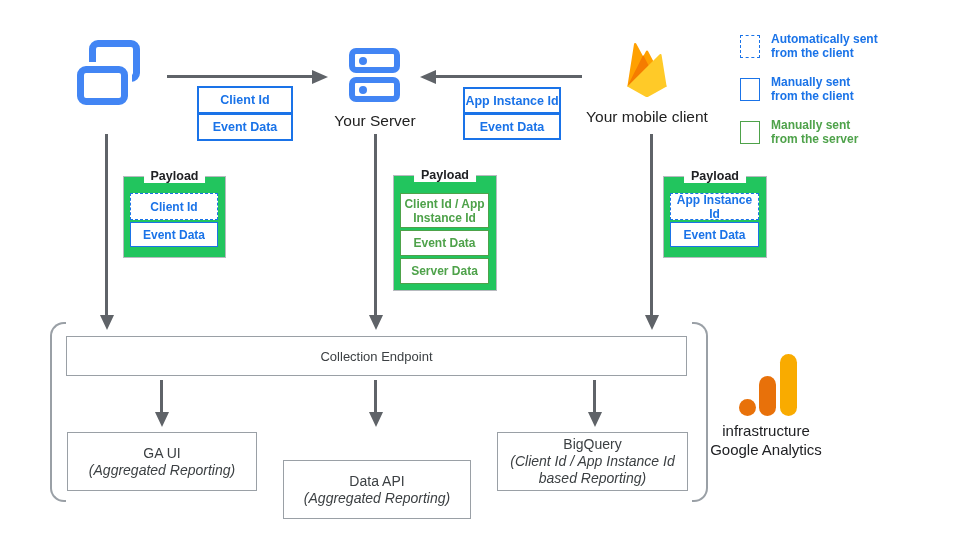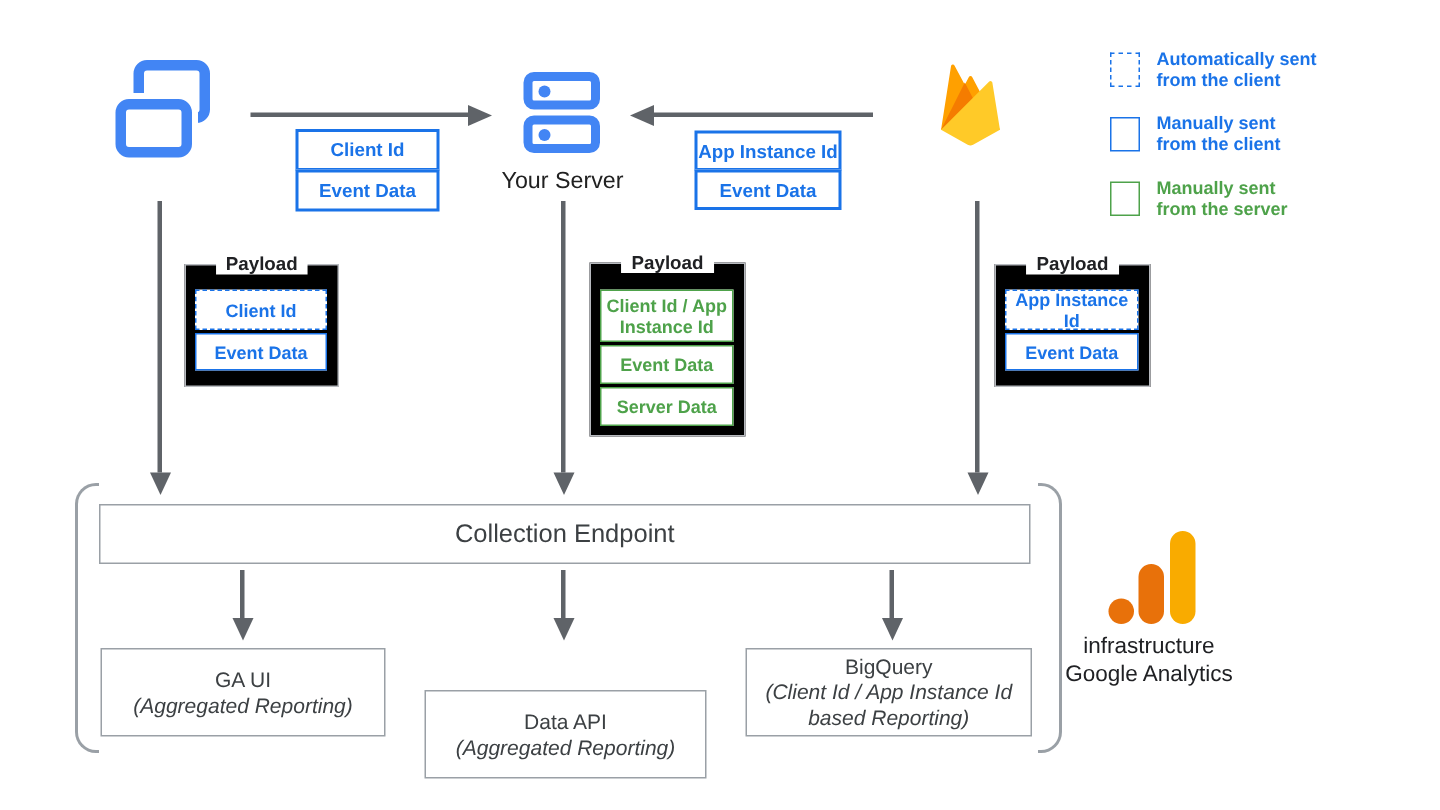--- a/index.html
+++ b/index.html
@@ -23,41 +23,41 @@
   .ah-right{position:absolute;width:0;height:0;border-top:7px solid transparent;border-bottom:7px solid transparent;border-left:16px solid #5F6368;}
   .ah-left{position:absolute;width:0;height:0;border-top:7px solid transparent;border-bottom:7px solid transparent;border-right:16px solid #5F6368;}
   .ah-down{position:absolute;width:0;height:0;border-left:7px solid transparent;border-right:7px solid transparent;border-top:15px solid #5F6368;}
 
   
   .tag{position:absolute;border:2px solid #1A73E8;color:#1A73E8;background:#fff;
        display:flex;align-items:center;justify-content:center;
        font-size:12.5px;font-weight:600;white-space:nowrap;}
 
   
-  .payload{position:absolute;border:1px solid #B7BABF;background:#000000;}
+  .payload{position:absolute;border:1px solid #B7BABF;background:#22c55e;}
   .payload-title{position:absolute;top:-8px;left:50%;transform:translateX(-50%);
        background:#fff;padding:0 7px;font-size:12.5px;font-weight:700;color:#202124;white-space:nowrap;}
   .pitem{position:absolute;display:flex;align-items:center;justify-content:center;text-align:center;
        font-size:12px;font-weight:600;line-height:14px;background:#fff;}
   .dashed-blue{border:1.5px dashed #1A73E8;color:#1A73E8;}
   .solid-blue{border:1.5px solid #1A73E8;color:#1A73E8;}
   .solid-green{border:1.5px solid #4EA24A;color:#4EA24A;}
 
   
   .legend-swatch{position:absolute;left:0;top:2px;width:18px;height:21px;background:#fff;}
   .legend-item{position:absolute;left:740px;width:190px;height:30px;}
   .legend-text{position:absolute;left:31px;top:0;font-size:12px;font-weight:600;line-height:13.5px;white-space:nowrap;}
   .lt-blue{color:#1A73E8;} .lt-green{color:#4EA24A;}
 
   
   .bracket{position:absolute;top:322px;height:176px;width:14px;}
   .bracket-l{border:2px solid #9AA0A6;border-right:none;border-radius:14px 0 0 14px;}
   .bracket-r{border:2px solid #9AA0A6;border-left:none;border-radius:0 14px 14px 0;}
   .endpoint{position:absolute;left:66px;top:336px;width:619px;height:38px;border:1px solid #9AA0A6;background:#fff;
-       display:flex;align-items:center;justify-content:center;font-size:17px;font-weight:500;color:#3C4043;}
+       display:flex;align-items:center;justify-content:center;font-size:13px;font-weight:500;color:#3C4043;}
   .outbox{position:absolute;top:432px;height:57px;border:1px solid #9AA0A6;background:#fff;
        display:flex;flex-direction:column;align-items:center;justify-content:center;text-align:center;
        font-size:14px;color:#3C4043;line-height:17px;}
   .outbox .sub{font-style:italic;}
 
   
   .ga-bar{position:absolute;border-radius:9px;}
   .brand{position:absolute;left:676px;top:422px;width:180px;text-align:center;
        font-size:15px;font-weight:500;color:#202124;line-height:18.5px;}
 </style>
@@ -85,20 +85,21 @@
   </div>
   <div class="node-label" style="left:295px;top:112px;text-align:center;">Your Server</div>
 
   <div class="abs" style="left:620px;top:40px;width:54px;height:60px;">
     <svg width="54" height="60" viewBox="0 0 128 128">
       <path fill="#FFA000" d="M17.474 103.276L33.229 2.462a2.91 2.91 0 0 1 5.44-.924l16.294 30.39 6.494-12.366a2.91 2.91 0 0 1 5.15 0l43.97 83.714H17.474z"></path>
       <path fill="#F57C00" d="M71.903 60.896L54.955 28.589 17.474 103.276z"></path>
       <path fill="#FFCA28" d="M110.577 103.276L98.51 28.604a2.913 2.913 0 0 0-1.984-2.286 2.906 2.906 0 0 0-2.94.714l-76.112 76.243 42.115 23.618a8.728 8.728 0 0 0 8.51 0l42.478-23.617z"></path>
     </svg>
   </div>
+  <div class="node-label" style="left:567px;top:108px;">Your mobile client</div>
 
   <div>
     <div class="hline" style="left:167px;top:75px;width:146px;"></div>
     <div class="ah-right" style="left:312px;top:69.5px;"></div>
   </div>
   <div class="tag" style="left:197px;top:86px;width:92px;height:24px;">Client Id</div>
   <div class="tag" style="left:197px;top:113px;width:92px;height:24px;">Event Data</div>
 
   <div>
     <div class="ah-left" style="left:420px;top:69.5px;"></div>

